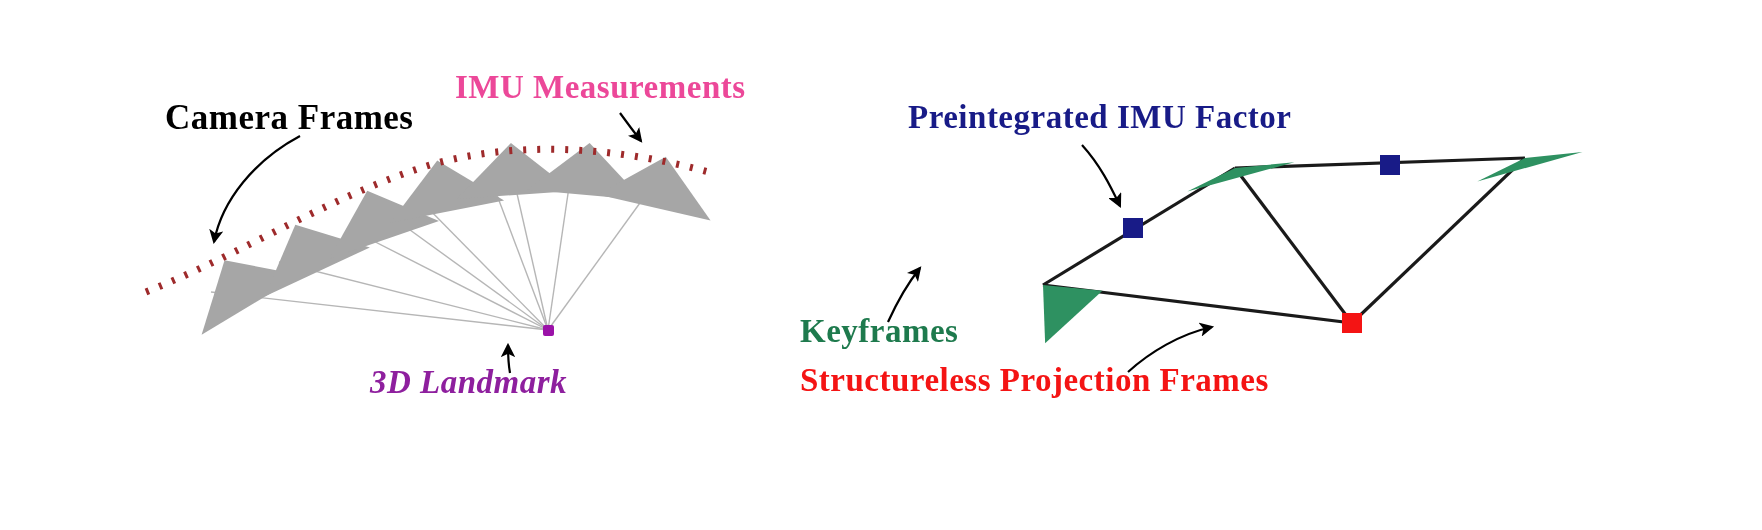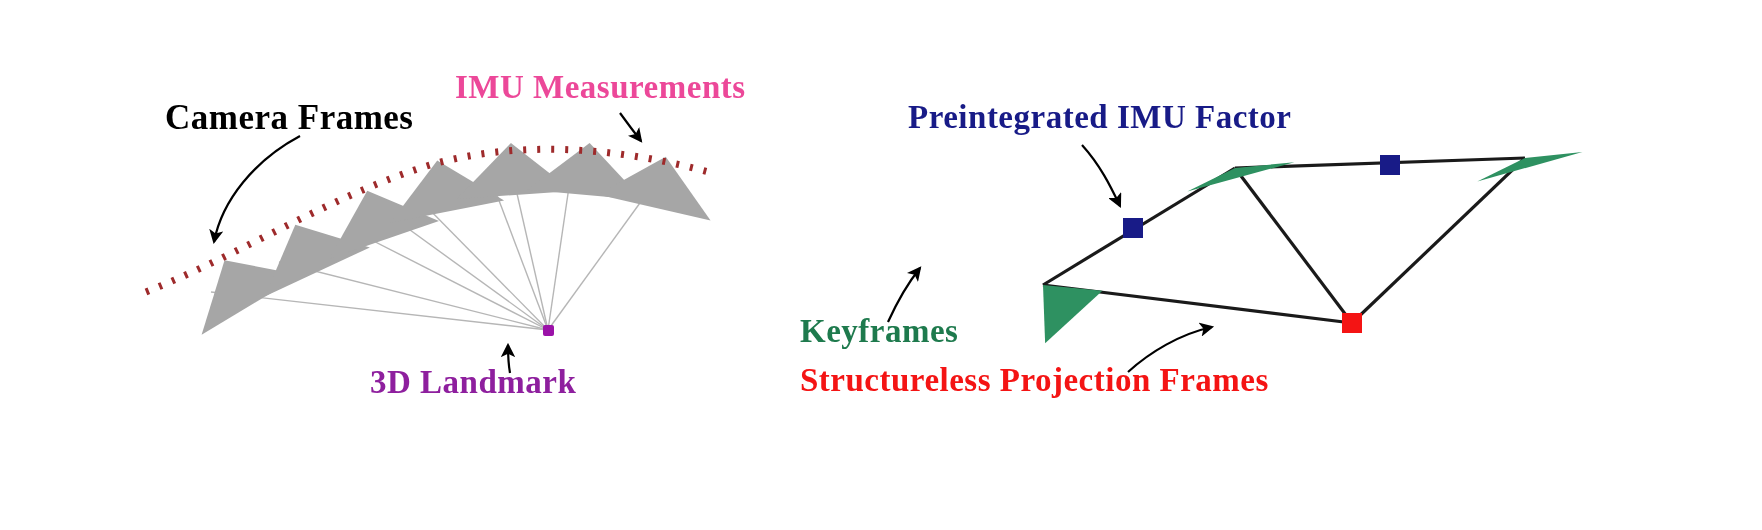--- a/index.html
+++ b/index.html
@@ -48,20 +48,21 @@
     left: 455px;
     top: 71px;
     font-size: 33px;
     color: #ec4899;
   }
   #label-3d-landmark {
     left: 370px;
     top: 366px;
     font-size: 33px;
     color: #8e1f9e;
+    font-style: italic;
   }
   #label-preintegrated {
     left: 908px;
     top: 101px;
     font-size: 33px;
     color: #181b87;
   }
   #label-keyframes {
     left: 800px;
     top: 315px;

